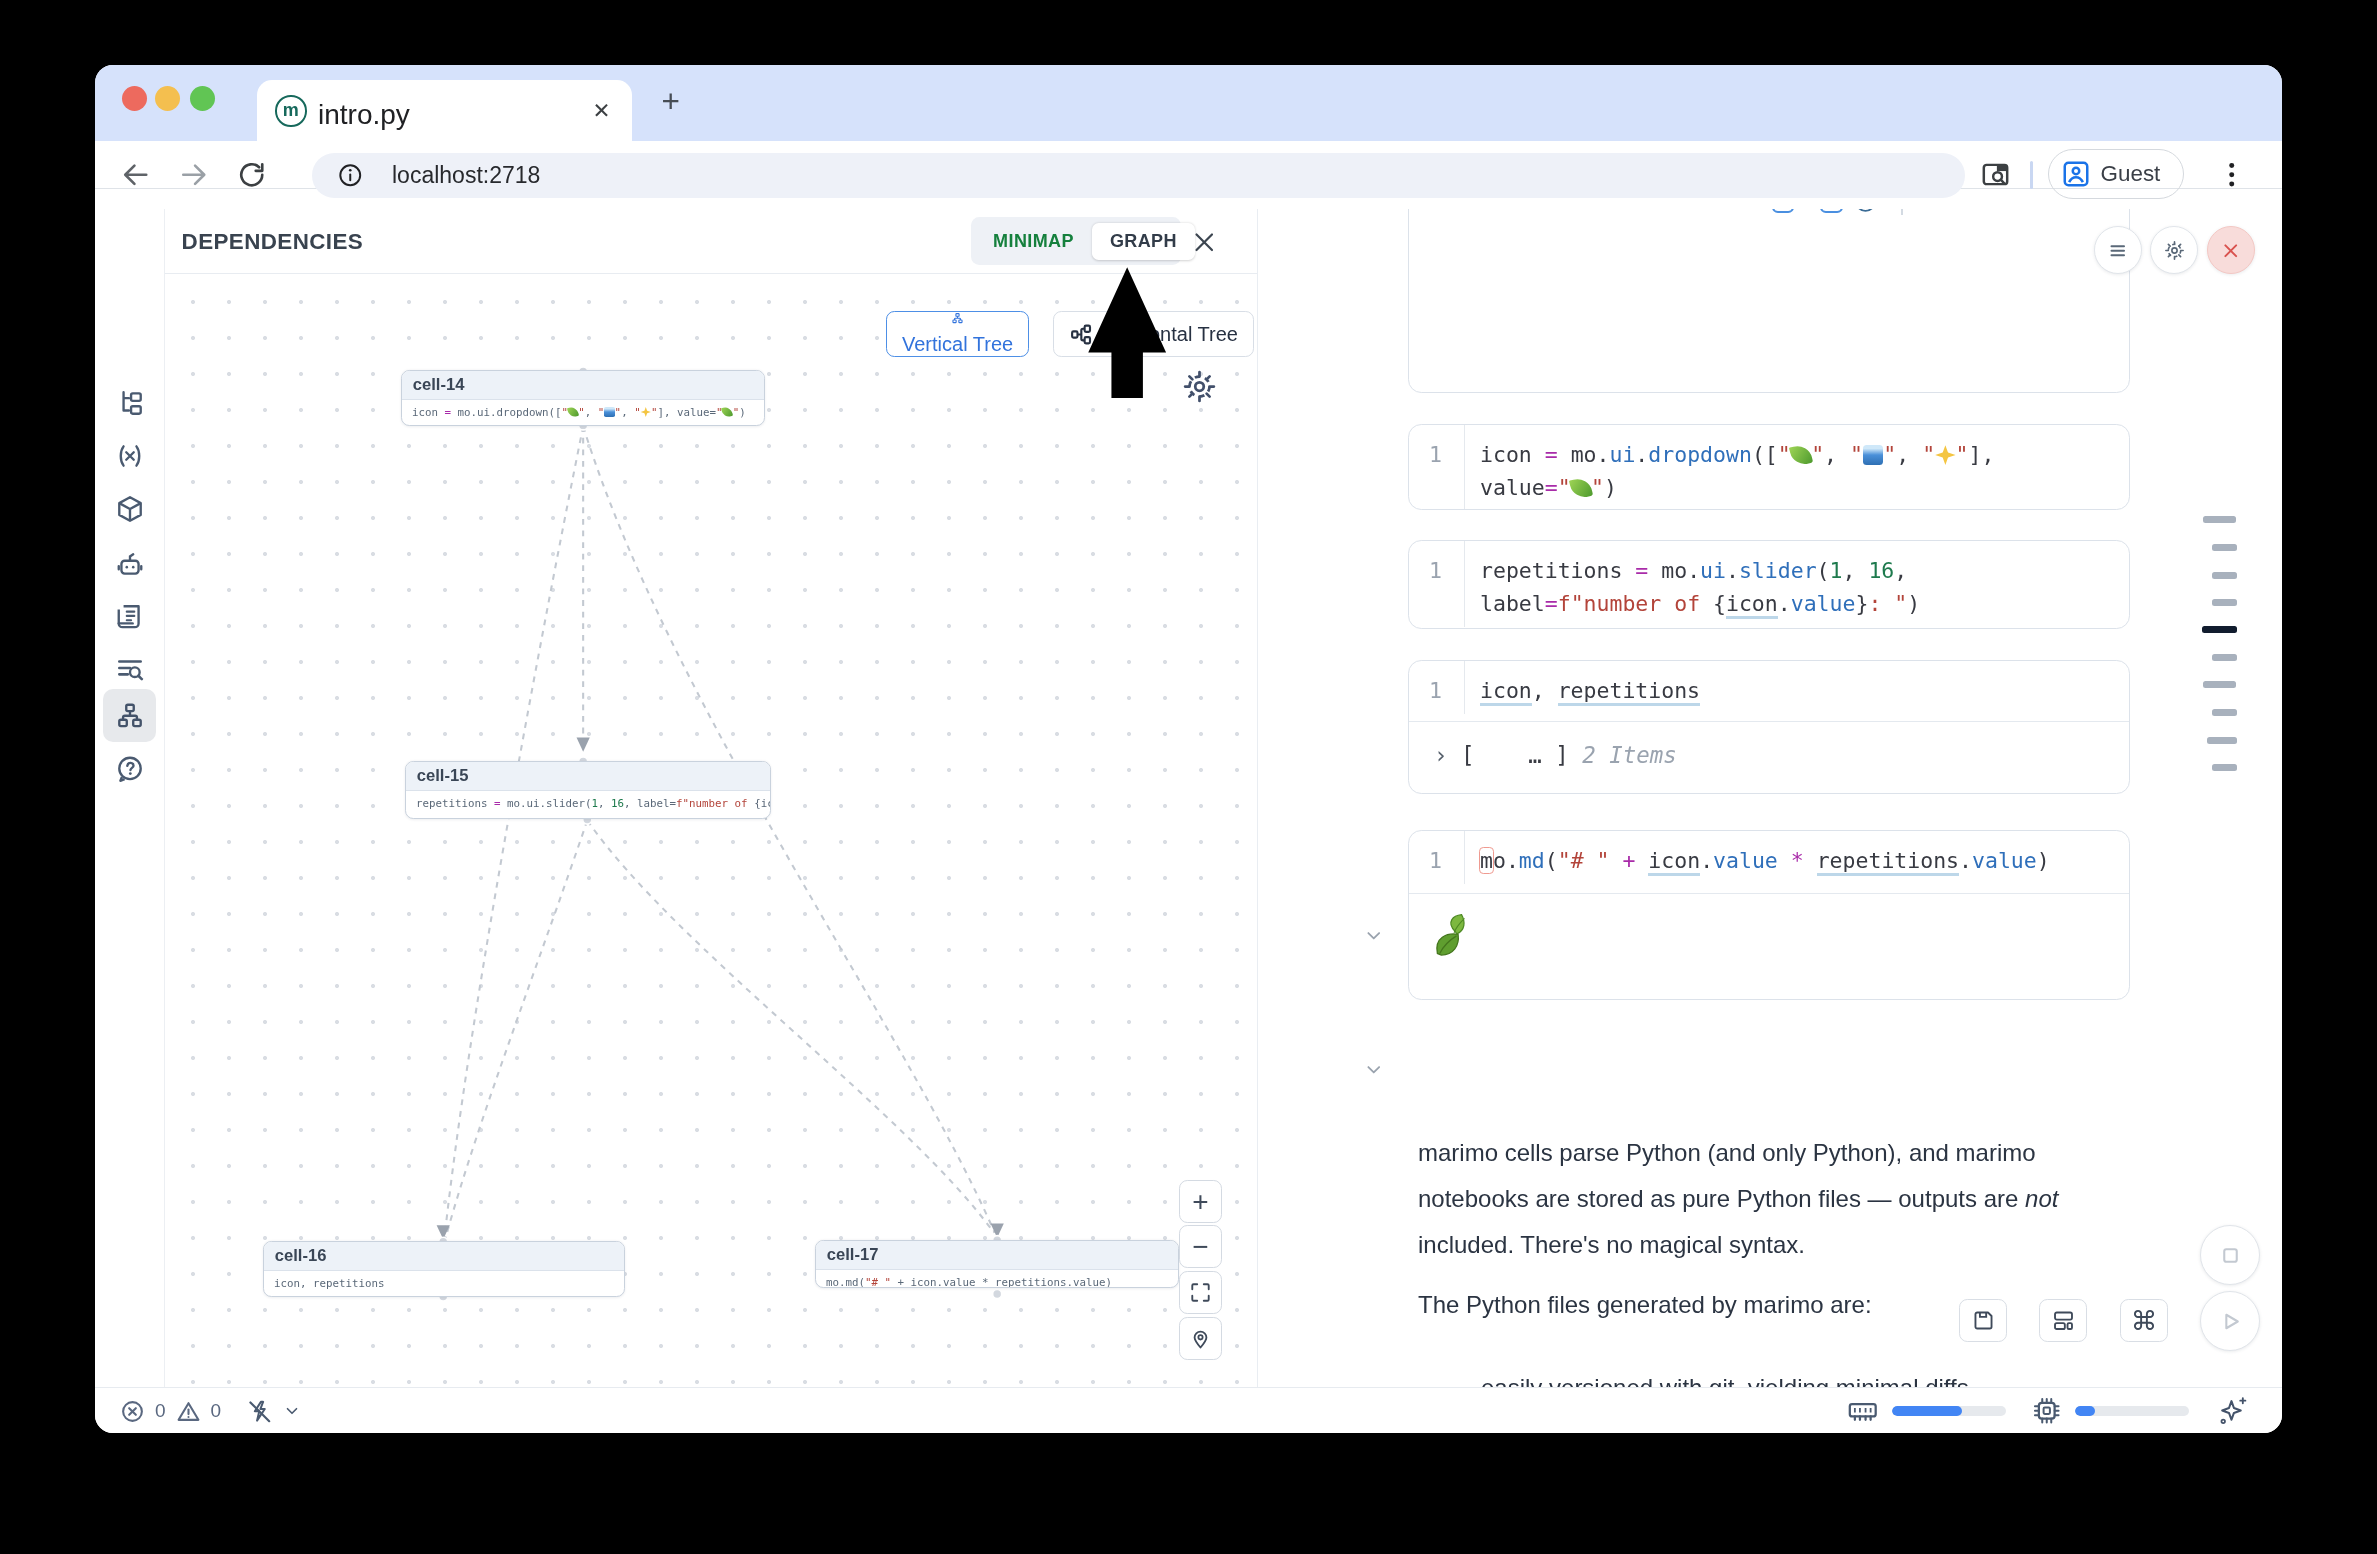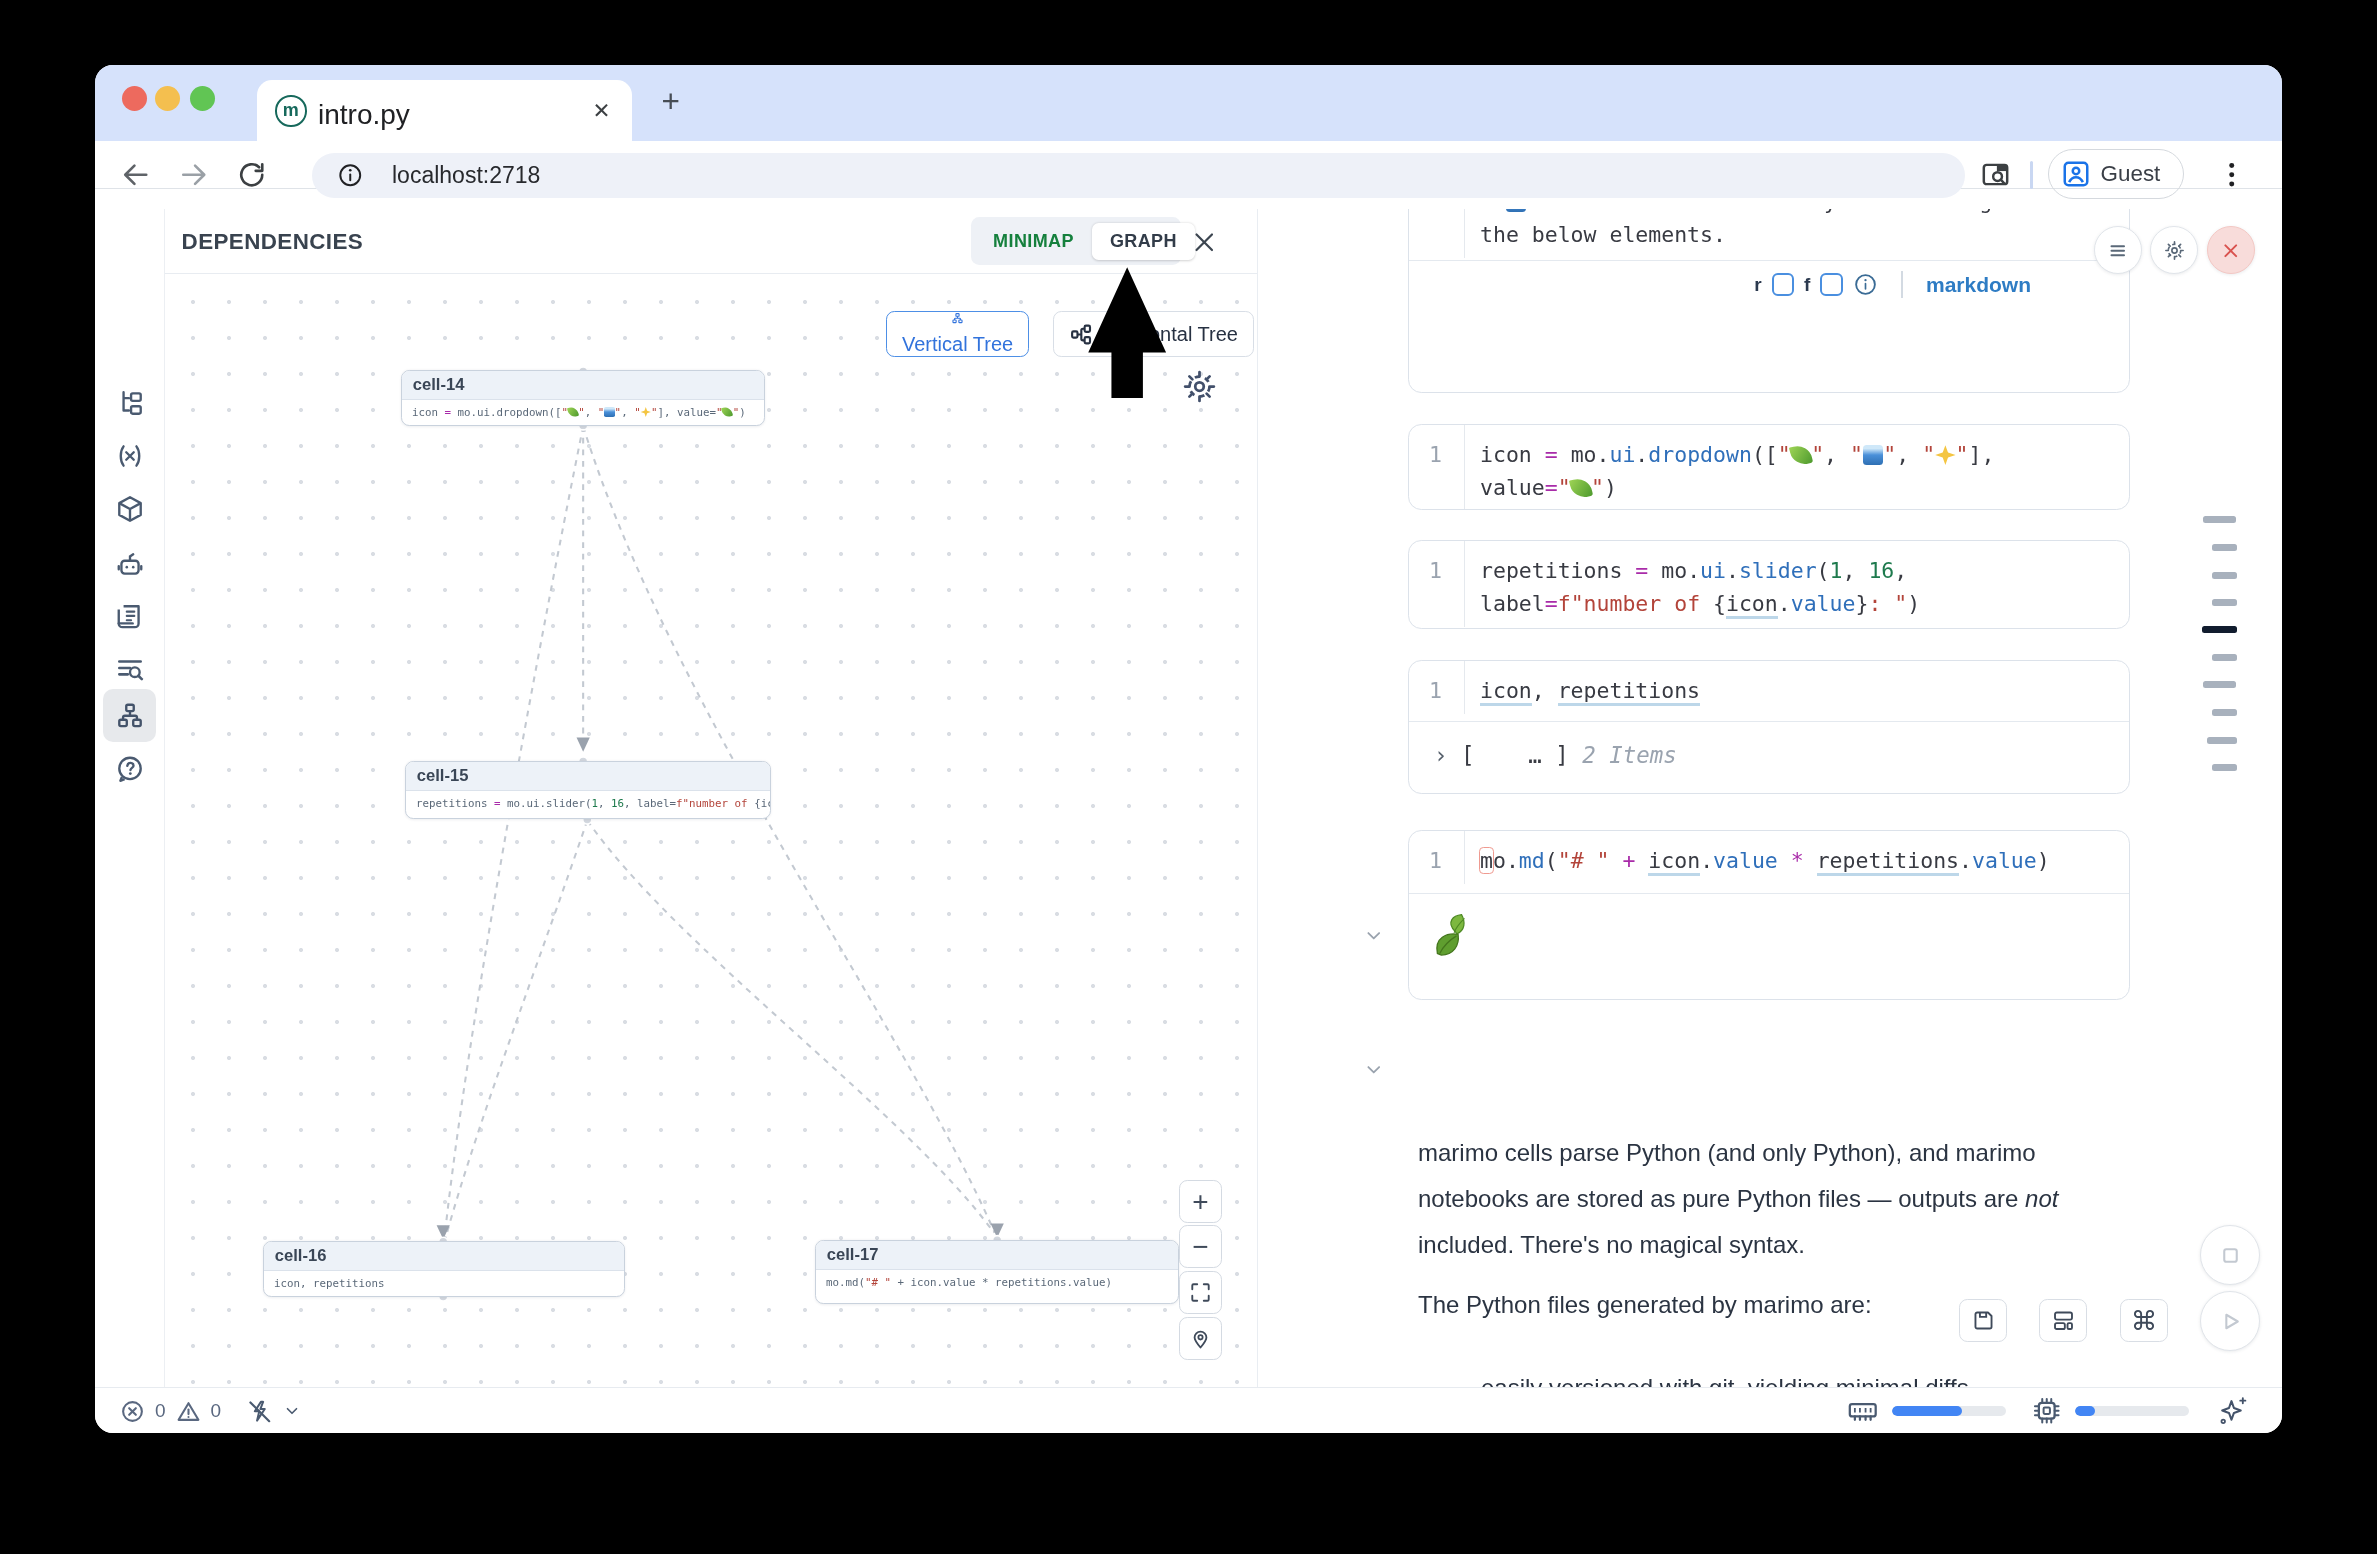--- a/index.html
+++ b/index.html
@@ -259,21 +259,21 @@
         <div class="nbody"><span class="tk-p">icon </span><span class="tk-op">=</span><span class="tk-p"> mo.ui.dropdown([</span><span class="tk-str">"</span><span class="tk-emoji-leaf" title="🍃"></span><span class="tk-str">"</span><span class="tk-p">, </span><span class="tk-str">"</span><span class="tk-emoji-wave" title="🌊"></span><span class="tk-str">"</span><span class="tk-p">, </span><span class="tk-str">"</span><span class="tk-emoji-sparkle" title="✨"></span><span class="tk-str">"</span><span class="tk-p">], value=</span><span class="tk-str">"</span><span class="tk-emoji-leaf" title="🍃"></span><span class="tk-str">"</span><span class="tk-p">)</span></div>
       </div>
       <div class="depnode" style="left:240px;top:552px;width:366px;height:58px">
         <div class="nhead">cell-15</div>
         <div class="nbody"><span class="tk-p">repetitions </span><span class="tk-op">=</span><span class="tk-p"> mo.ui.slider(</span><span class="tk-num">1</span><span class="tk-p">, </span><span class="tk-num">16</span><span class="tk-p">, label=</span><span class="tk-str">f"number of </span><span class="tk-p">{icon.value}</span></div>
       </div>
       <div class="depnode" style="left:98px;top:1032px;width:362px;height:56px">
         <div class="nhead">cell-16</div>
         <div class="nbody"><span class="tk-p">icon, repetitions</span></div>
       </div>
-      <div class="depnode" style="left:650px;top:1031px;width:364px;height:64px">
+      <div class="depnode" style="left:650px;top:1031px;width:364px;height:48px">
         <div class="nhead">cell-17</div>
         <div class="nbody"><span class="tk-p">mo.md(</span><span class="tk-str">"# "</span><span class="tk-p"> + icon.value * repetitions.value)</span></div>
       </div>
 
       <div class="treebtn blue" style="left:721px;top:102px">
         <svg class="ic" width="25" height="25" viewBox="0 0 28 28">
             <rect x="10.5" y="3.5" width="7" height="6" rx="1.5" fill="none" stroke="#3273dc" stroke-width="2.4"></rect>
             <path d="M14 9.5V13M7.5 17.5v-2c0-1 .6-1.7 1.7-1.7h9.6c1.1 0 1.7.7 1.7 1.7v2" fill="none" stroke="#3273dc" stroke-width="2.4"></path>
             <rect x="4" y="17.5" width="7" height="6" rx="1.5" fill="none" stroke="#3273dc" stroke-width="2.4"></rect>
             <rect x="17" y="17.5" width="7" height="6" rx="1.5" fill="none" stroke="#3273dc" stroke-width="2.4"></rect>
@@ -312,27 +312,20 @@
         </div>
 
       <svg class="cursor-arrow" width="1093" height="1178" viewBox="0 0 1320 1422">
         <polygon points="1162,70 1115,173 1143,173 1143,228 1181,228 1181,173 1209,173" fill="#000"></polygon>
       </svg>
     </div>
 
     <div class="nbarea">
 
       <div class="nb-cell" style="top:-33px;height:217px">
-        <div class="code-area" style="height:83px">
-          <span class="lnum" style="top:11.6px">1</span>
-          <div class="code-lines" style="padding-top:8.3px">
-            <div class="code-line"><span class="tk-p">**</span><span class="tk-emoji-wave" title="🌊"></span><span class="tk-p"> Some UI elements.** Try interacting with</span></div>
-            <div class="code-line"><span class="tk-p">the below elements.</span></div>
-          </div>
-        </div>
         <div class="cell-footer">
           <span class="sc">r</span>
           <span class="sqbox"></span>
           <span class="sc">f</span>
           <span class="sqbox"></span>
           <svg class="ic" width="25" height="25" viewBox="0 0 24 24">
               <circle cx="12" cy="12" r="9" fill="none" stroke="#3a6b95" stroke-width="1.8"></circle>
               <circle cx="12" cy="7.8" r="1.1" fill="#3a6b95"></circle>
               <rect x="11.2" y="10.4" width="1.6" height="6.6" rx="0.8" fill="#3a6b95"></rect>
             </svg>

